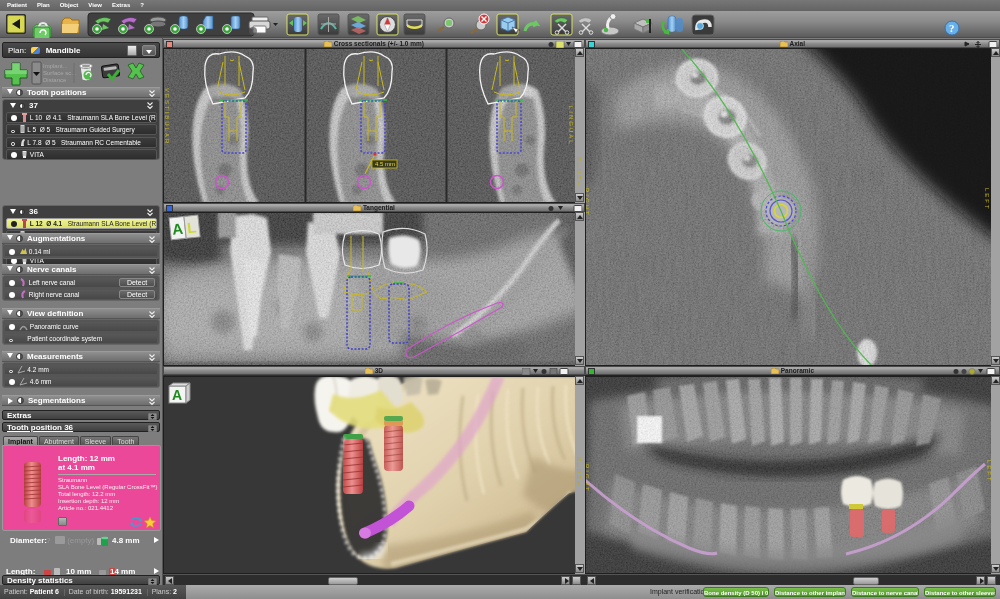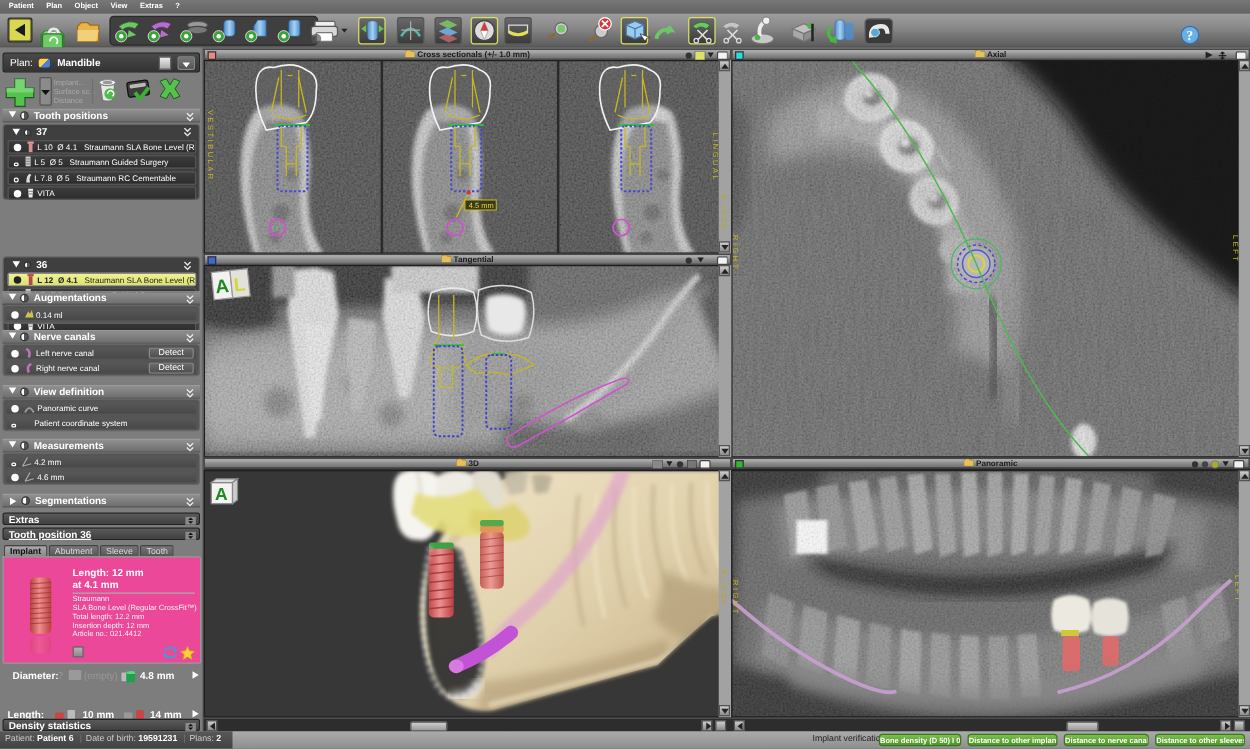--- a/index.html
+++ b/index.html
@@ -413,21 +413,21 @@
       <span style="margin-left:4px">Length:</span>
       <svg width="18" height="10" style="position:absolute;left:42px;top:2px">
           <rect x="0" y="3" width="7" height="5" fill="#cc4444" rx="1"></rect>
           <rect x="10" y="1" width="6" height="8" fill="#bbb" rx="1"></rect>
         </svg>
       <span style="position:absolute;left:64px;">10 mm</span>
       <svg width="18" height="10" style="position:absolute;left:97px;top:2px">
           <rect x="0" y="3" width="7" height="5" fill="#999" rx="1"></rect>
           <rect x="10" y="1" width="6" height="8" fill="#cc4444" rx="1"></rect>
         </svg>
-      <span style="position:absolute;left:118px;">14 mm</span>
+      <span style="position:absolute;left:108px;">14 mm</span>
       <span style="position:absolute;right:2px;top:3px;width:0;height:0;border-top:3.5px solid transparent;border-bottom:3.5px solid transparent;border-left:5px solid #fff;"></span>
     </div>
 
     <div class="hdrbar" style="top:537px;height:10px;line-height:9px;background:linear-gradient(#5a5a5a,#404040);"><span style="margin-left:4px">Density statistics</span><svg width="9" height="7" style="position:absolute;right:2px;top:2px">
           <rect width="9" height="7" fill="#8a8a8a" stroke="#444" stroke-width="0.6"></rect>
           <path d="M4.5 1 l2 2 h-4 z M4.5 6 l-2 -2 h4 z" fill="#111"></path>
         </svg></div>
   </div>
 
   <div class="abs" id="xsec" style="left:163px;top:39px;width:422px;height:164px;background:#444">

